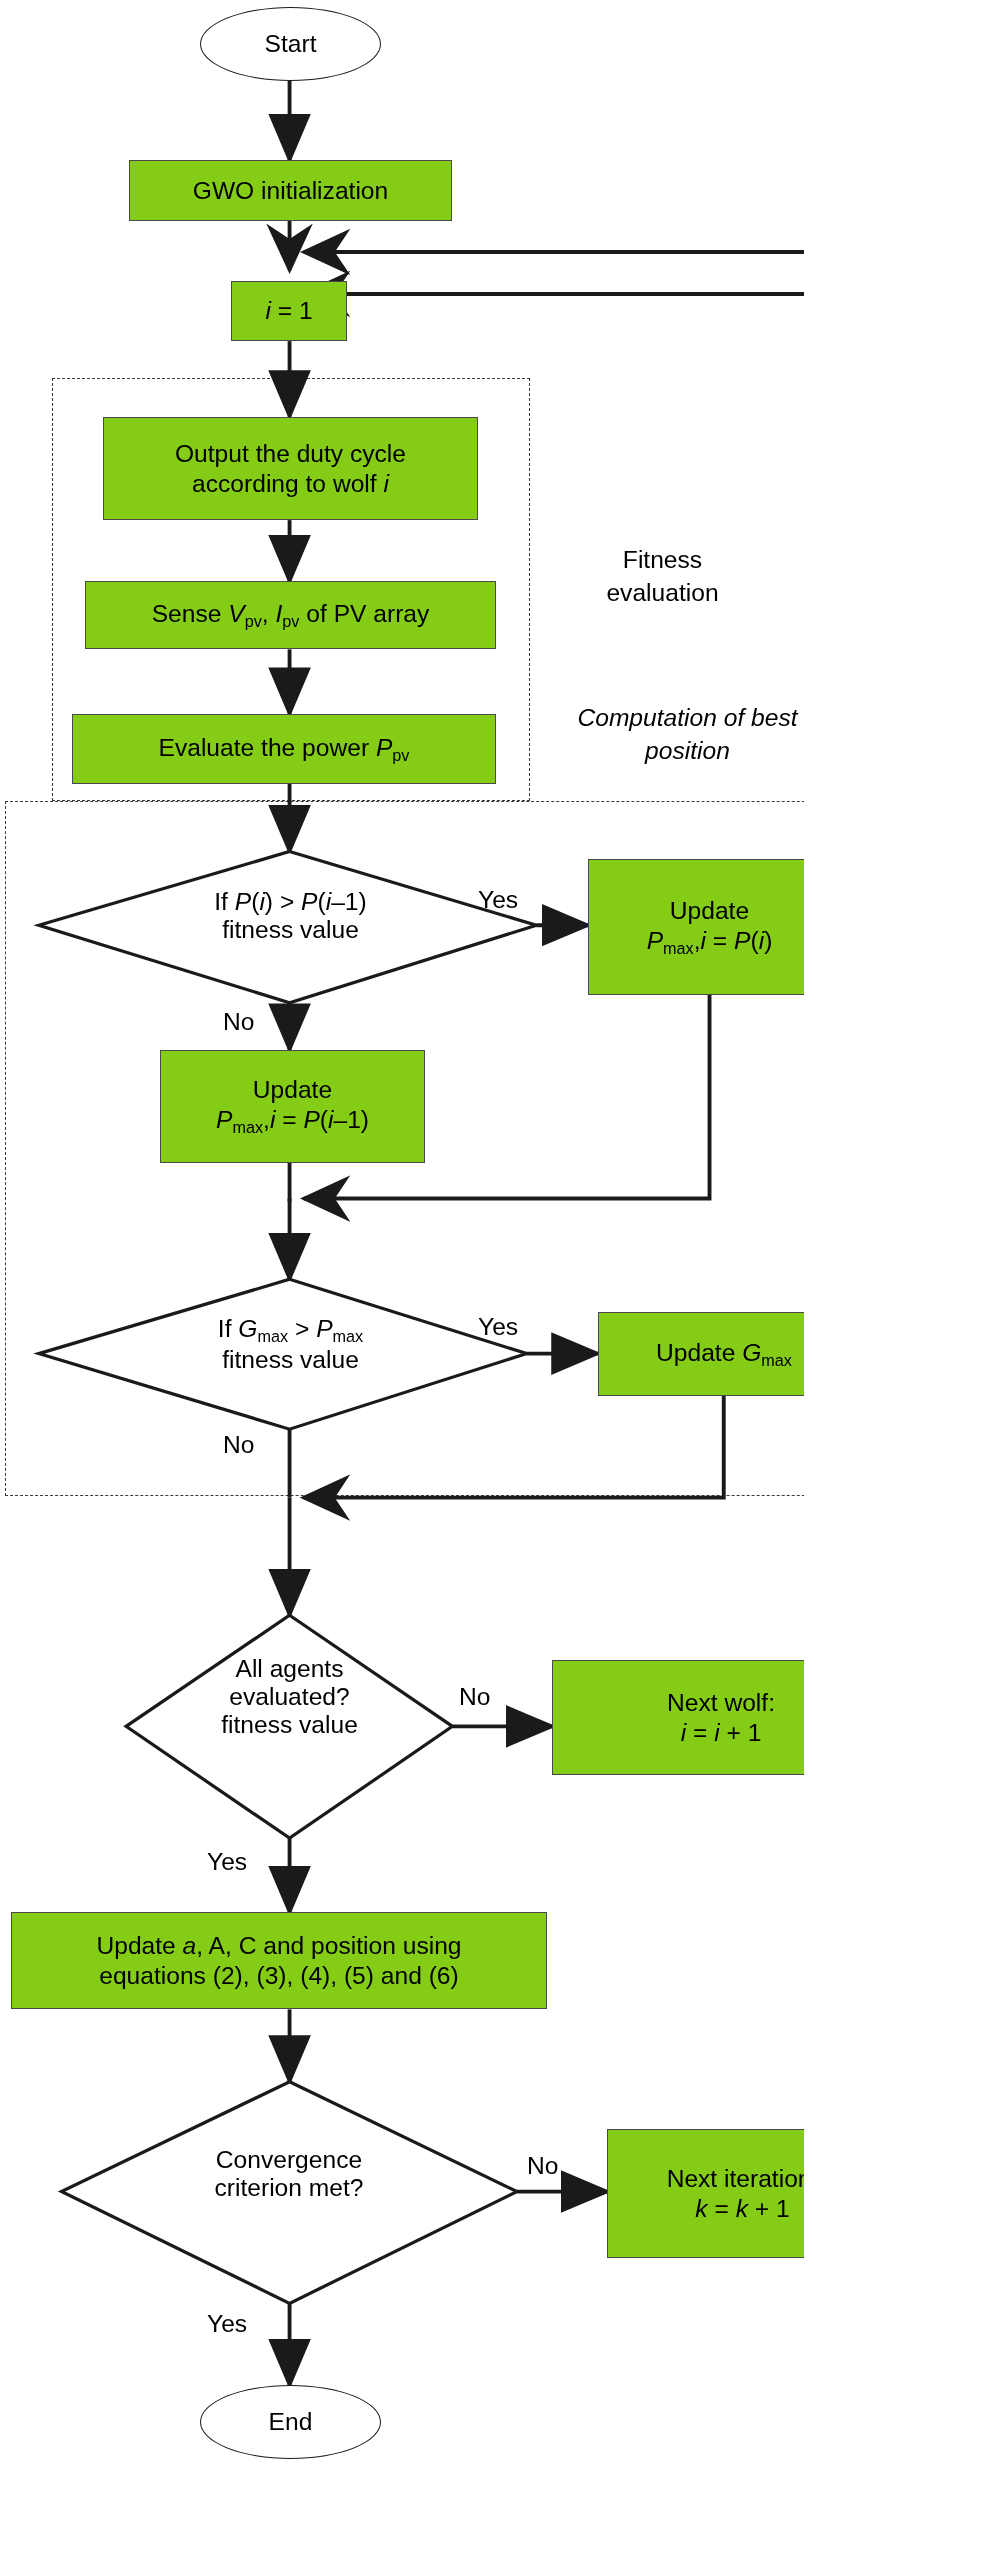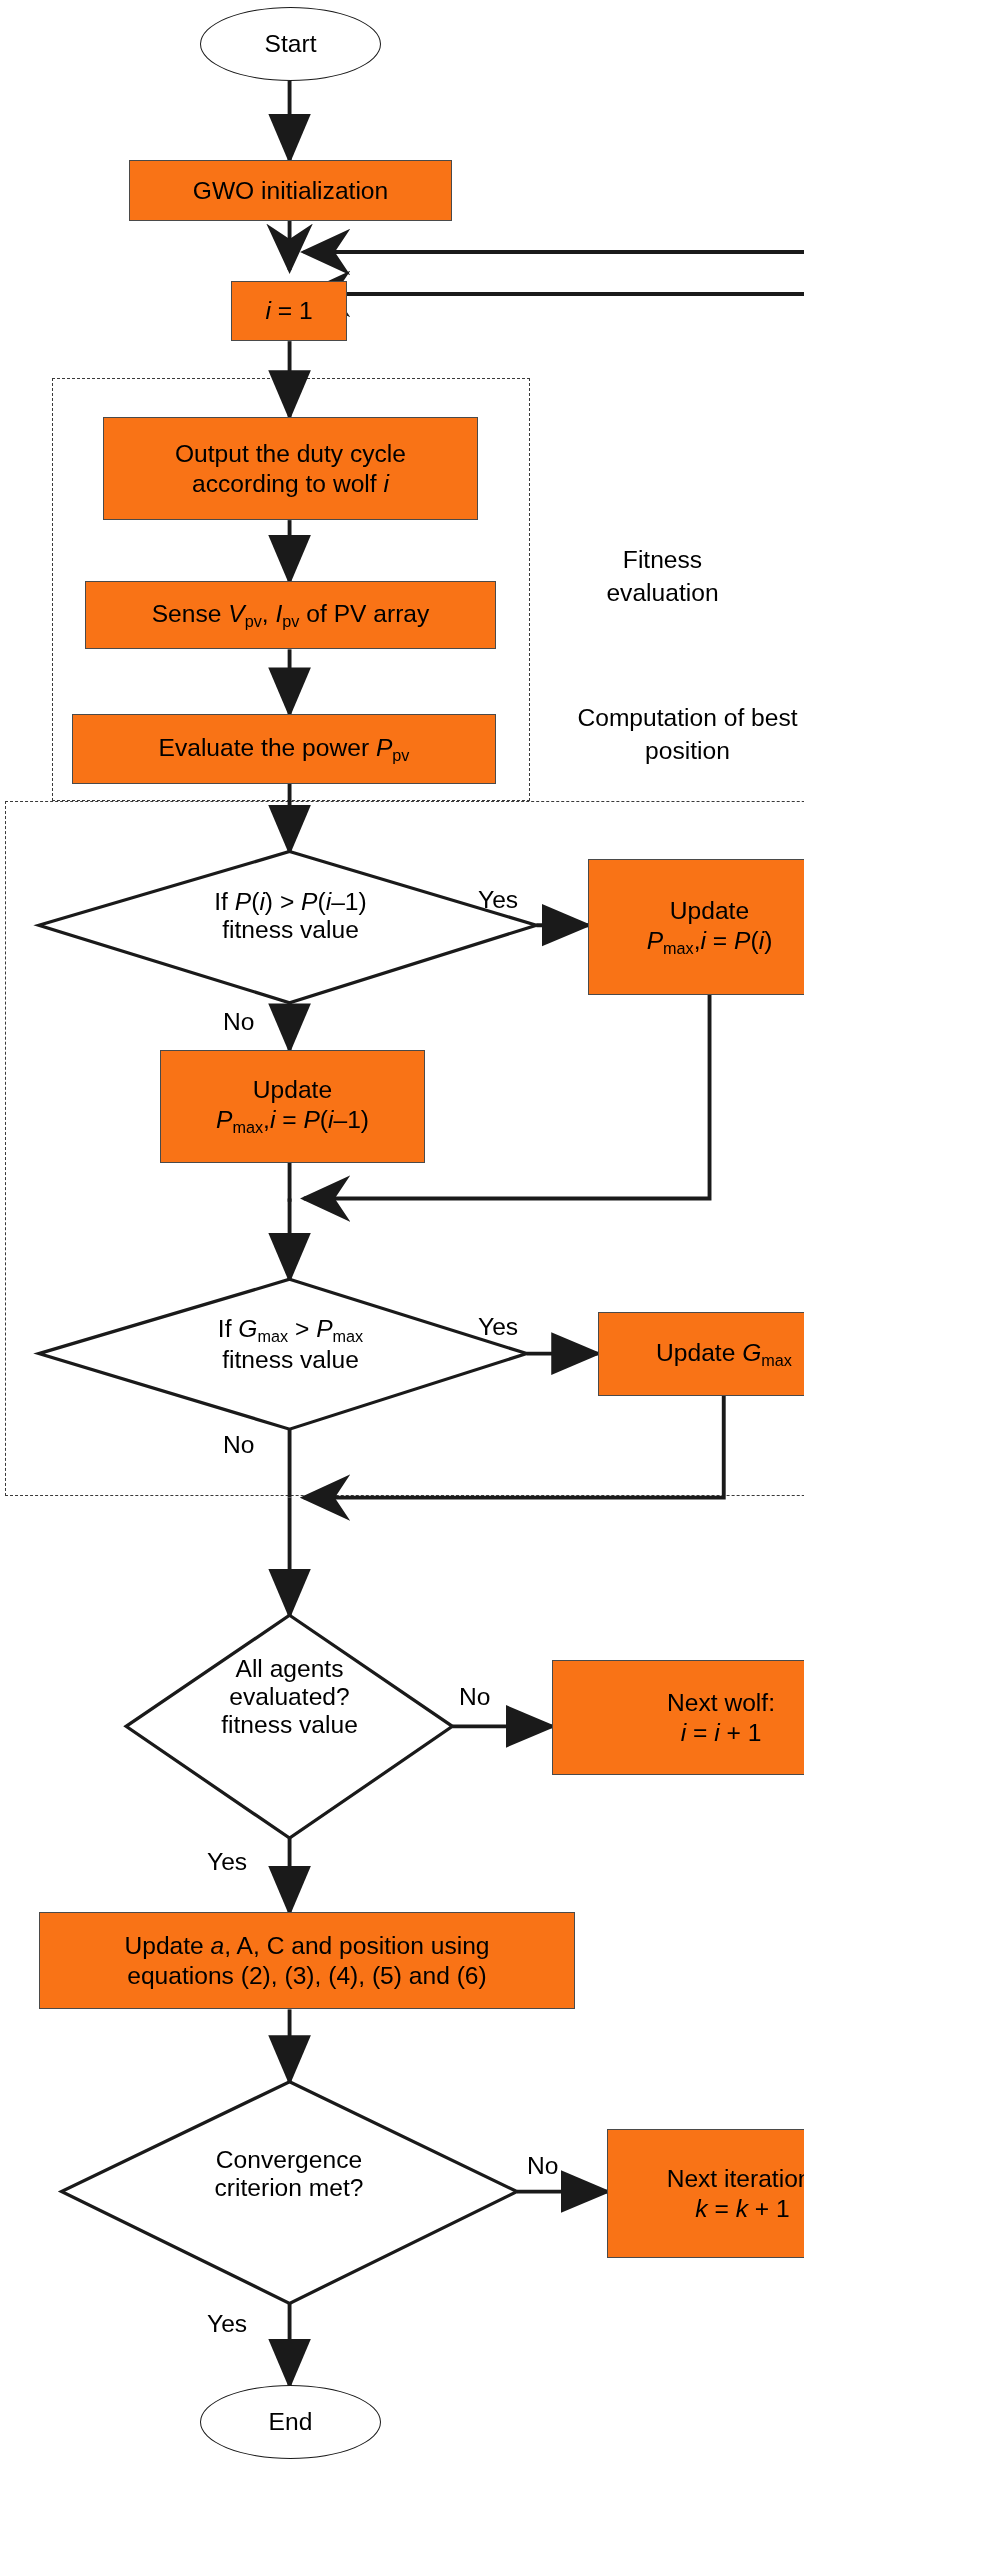--- a/index.html
+++ b/index.html
@@ -1,20 +1,20 @@
 <!DOCTYPE html>
 <html style="font-size:10.3px"><head>
 <meta charset="utf-8">
 <style>
   html,body{margin:0;padding:0;background:#fff;}
   body{font-family:"Liberation Sans","DejaVu Sans",sans-serif;color:#000;}
   #root{position:relative;width:804px;height:2576px;background:#fff;overflow:hidden;}
   .node{position:absolute;box-sizing:border-box;display:flex;align-items:center;
         justify-content:center;text-align:center;line-height:1.22;}
-  .rect{border:1.9px solid #4a4a4a;background:#f97316;}
+  .rect{border:1.9px solid #4a4a4a;background:#84cc16;}
   .ellipse{border:1.9px solid #1a1a1a;border-radius:50%;background:#fff;}
   .txt{font-size:24.6px;padding:0 6.5px;}
   .lbl{position:absolute;font-size:24.6px;white-space:nowrap;}
   .side{position:absolute;font-size:24.6px;text-align:center;line-height:1.35;}
   i{font-style:italic;}
   sub{font-size:0.66em;vertical-align:-0.28em;font-style:normal;}
   svg.wires{position:absolute;left:0;top:0;width:992px;height:2576px;pointer-events:none;}
   .dash{position:absolute;border:1.9px dashed #3a3a3a;box-sizing:border-box;}
 </style>
 </head>
@@ -138,21 +138,21 @@
   </div>
 
   <div class="node rect" style="left:598px;top:1312px;width:252px;height:84px;">
     <span class="txt">Update <i>G</i><sub>max</sub></span>
   </div>
 
   <div class="node rect" style="left:552px;top:1660px;width:338px;height:115px;">
     <span class="txt">Next wolf:<br><i>i</i> = <i>i</i> + 1</span>
   </div>
 
-  <div class="node rect" style="left:39px;top:1912px;width:536px;height:97px;justify-content:center;">
+  <div class="node rect" style="left:11px;top:1912px;width:536px;height:97px;justify-content:center;">
     <span class="txt">Update <i>a</i>, A, C and position using<br>equations (2), (3), (4), (5) and (6)</span>
   </div>
 
   <div class="node rect" style="left:607px;top:2129px;width:271px;height:129px;">
     <span class="txt">Next iteration:<br><i>k</i> = <i>k</i> + 1</span>
   </div>
 
   <div class="node ellipse" style="left:200px;top:2385px;width:181px;height:74px;">
     <span class="txt">End</span>
   </div>
@@ -161,17 +161,17 @@
   <div class="lbl" style="left:223px;top:1008px;">No</div>
   <div class="lbl" style="left:478px;top:1313px;">Yes</div>
   <div class="lbl" style="left:223px;top:1431px;">No</div>
   <div class="lbl" style="left:459px;top:1683px;">No</div>
   <div class="lbl" style="left:207px;top:1848px;">Yes</div>
   <div class="lbl" style="left:527px;top:2152px;">No</div>
   <div class="lbl" style="left:207px;top:2310px;">Yes</div>
 
   <div class="side" style="left:556px;top:543px;width:213px;white-space:pre-line;">Fitness
 evaluation</div>
-  <div class="side" style="left:552px;top:701px;width:271px;white-space:pre-line;">Computation of best
+  <div class="side" style="left:552px;top:701px;width:271px;white-space:pre-line;font-style:italic;">Computation of best
 position</div>
 
 </div>
 
 
 </body></html>

